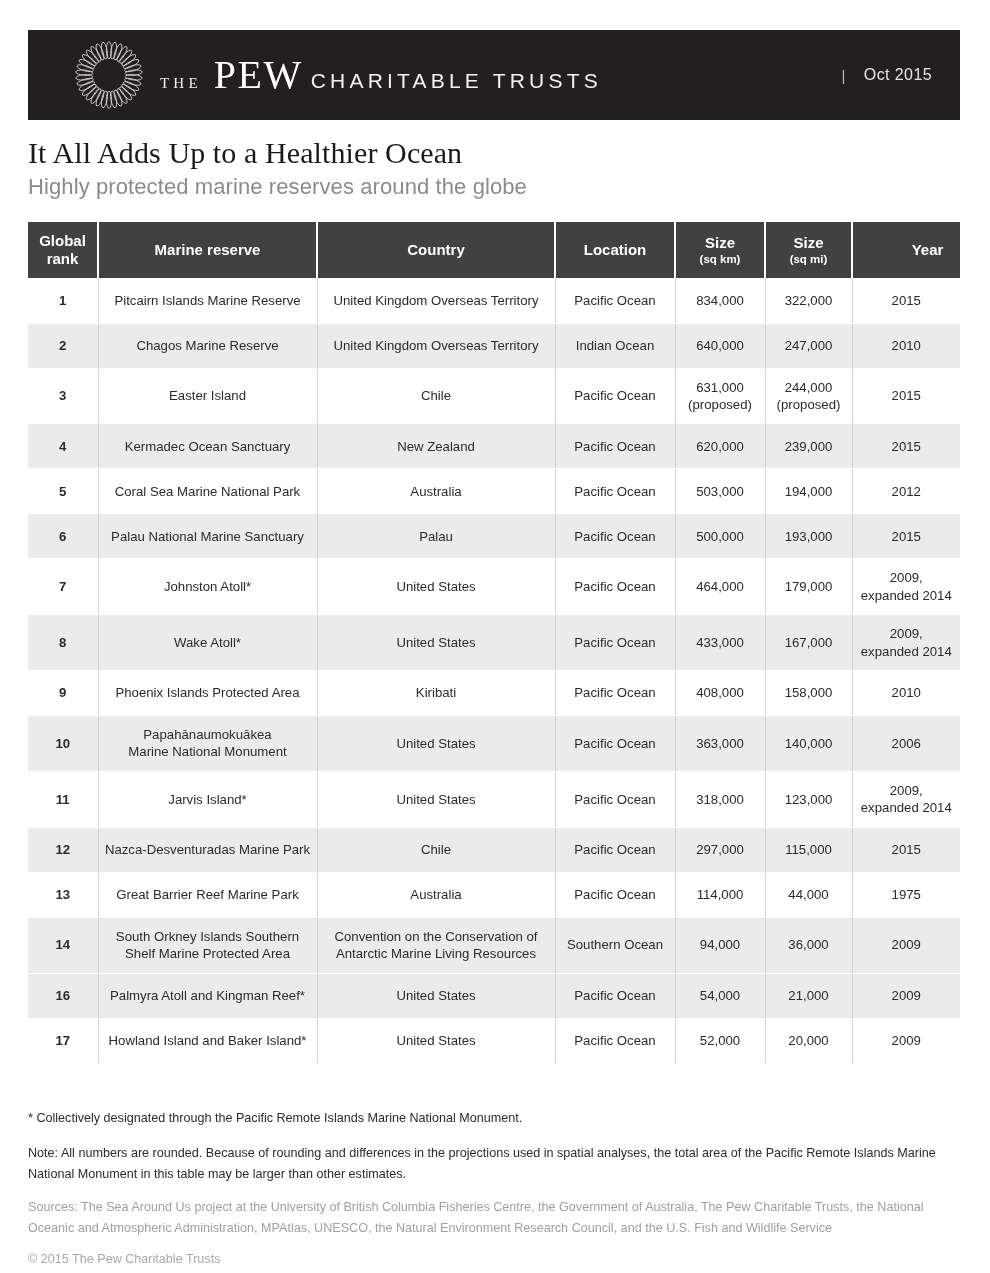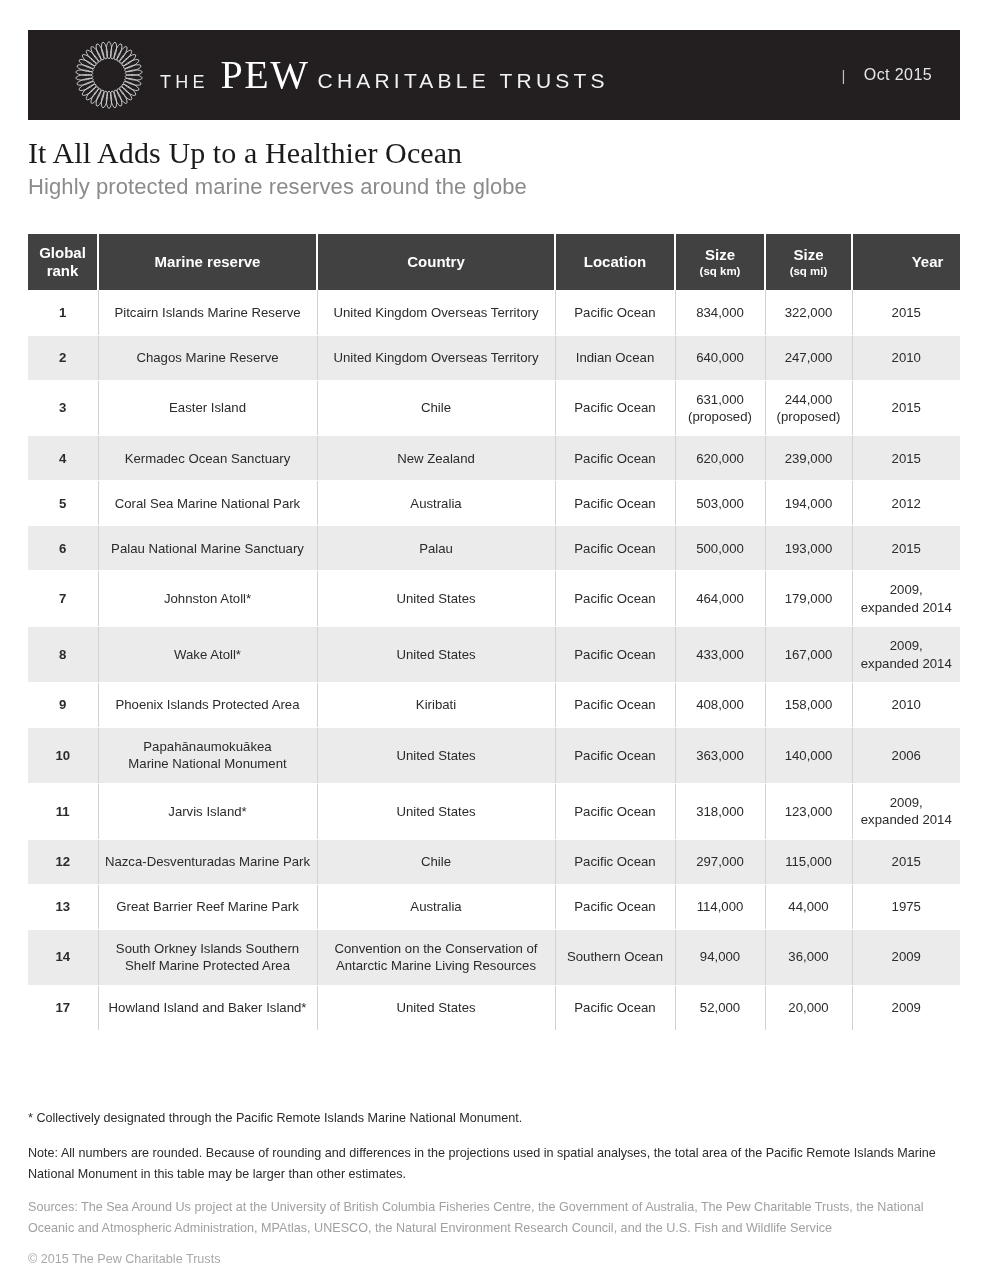--- a/index.html
+++ b/index.html
@@ -38,22 +38,22 @@
     flex: none;
     margin-right: 14px;
   }
   .wordmark {
     display: flex;
     align-items: baseline;
     color: #ffffff;
     white-space: nowrap;
   }
   .wm-the {
-    font-family: Liberation Sans, sans-serif;
-    font-size: 18px;
+    font-family: Liberation Serif, serif;
+    font-size: 15px;
     letter-spacing: 4.2px;
     font-weight: 400;
     color: #f2f2f2;
   }
   .wm-pew {
     font-family: "Liberation Serif", serif;
     font-size: 40px;
     letter-spacing: 1.5px;
     font-weight: 400;
     margin: 0 8px 0 12px;
@@ -94,21 +94,20 @@
     font-weight: 400;
     color: #8b8b8b;
     letter-spacing: 0.1px;
   }
 
   
   .tbl-wrap {
     position: absolute;
     left: 28px; top: 222px;
     width: 932px;
-    margin-top: 12px;
   }
   table.data {
     width: 932px;
     border-collapse: collapse;
     table-layout: fixed;
   }
   table.data thead th {
     background: #414141;
     color: #ffffff;
     font-size: 15px;
@@ -383,20 +382,29 @@
           </tr>
           <tr class="alt">
             <td class="rank">14</td>
             <td>South Orkney Islands Southern<br>Shelf Marine Protected Area</td>
             <td>Convention on the Conservation of<br>Antarctic Marine Living Resources</td>
             <td>Southern Ocean</td>
             <td>94,000</td>
             <td>36,000</td>
             <td>2009</td>
           </tr>
+          <tr class="alt">
+            <td class="rank">16</td>
+            <td>Palmyra Atoll and Kingman Reef*</td>
+            <td>United States</td>
+            <td>Pacific Ocean</td>
+            <td>54,000</td>
+            <td>21,000</td>
+            <td>2009</td>
+          </tr>
           <tr>
             <td class="rank">17</td>
             <td>Howland Island and Baker Island*</td>
             <td>United States</td>
             <td>Pacific Ocean</td>
             <td>52,000</td>
             <td>20,000</td>
             <td>2009</td>
           </tr>
         </tbody>

